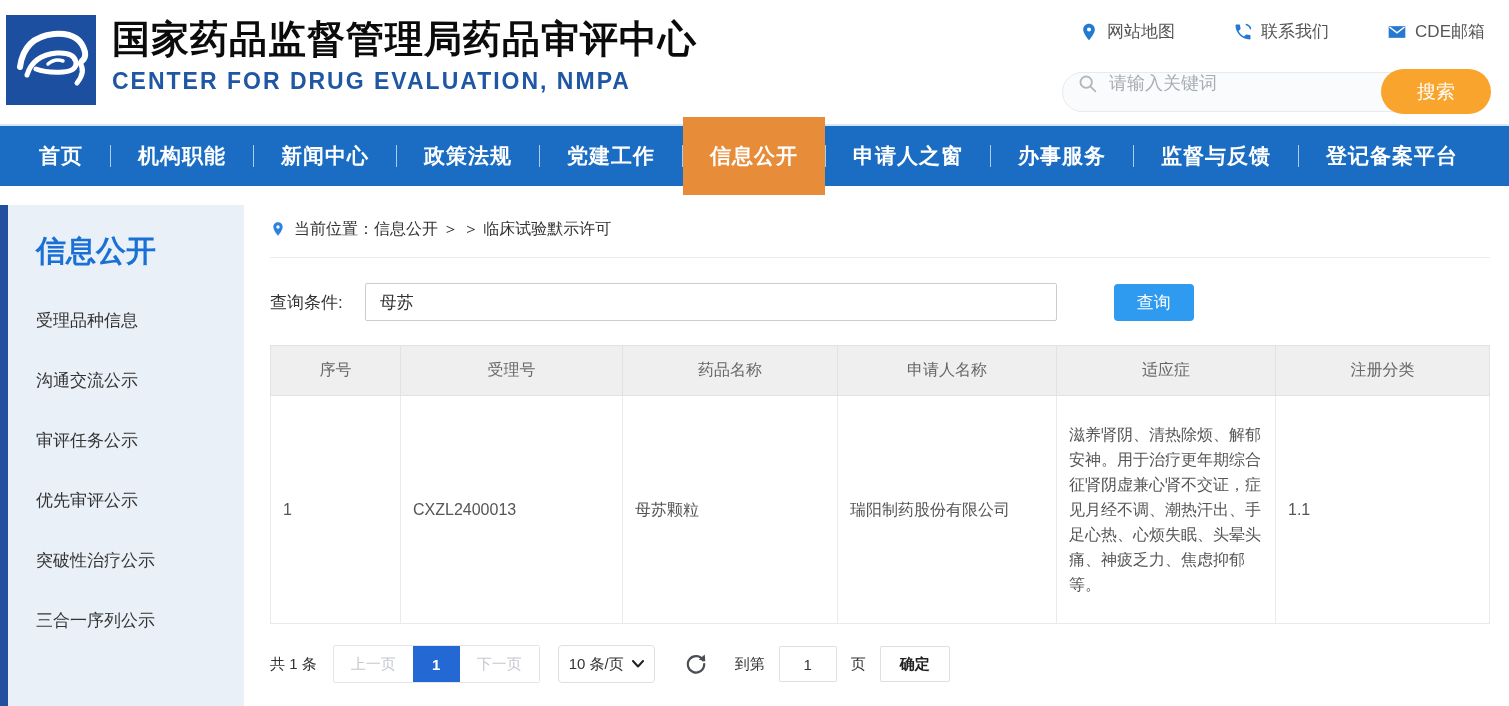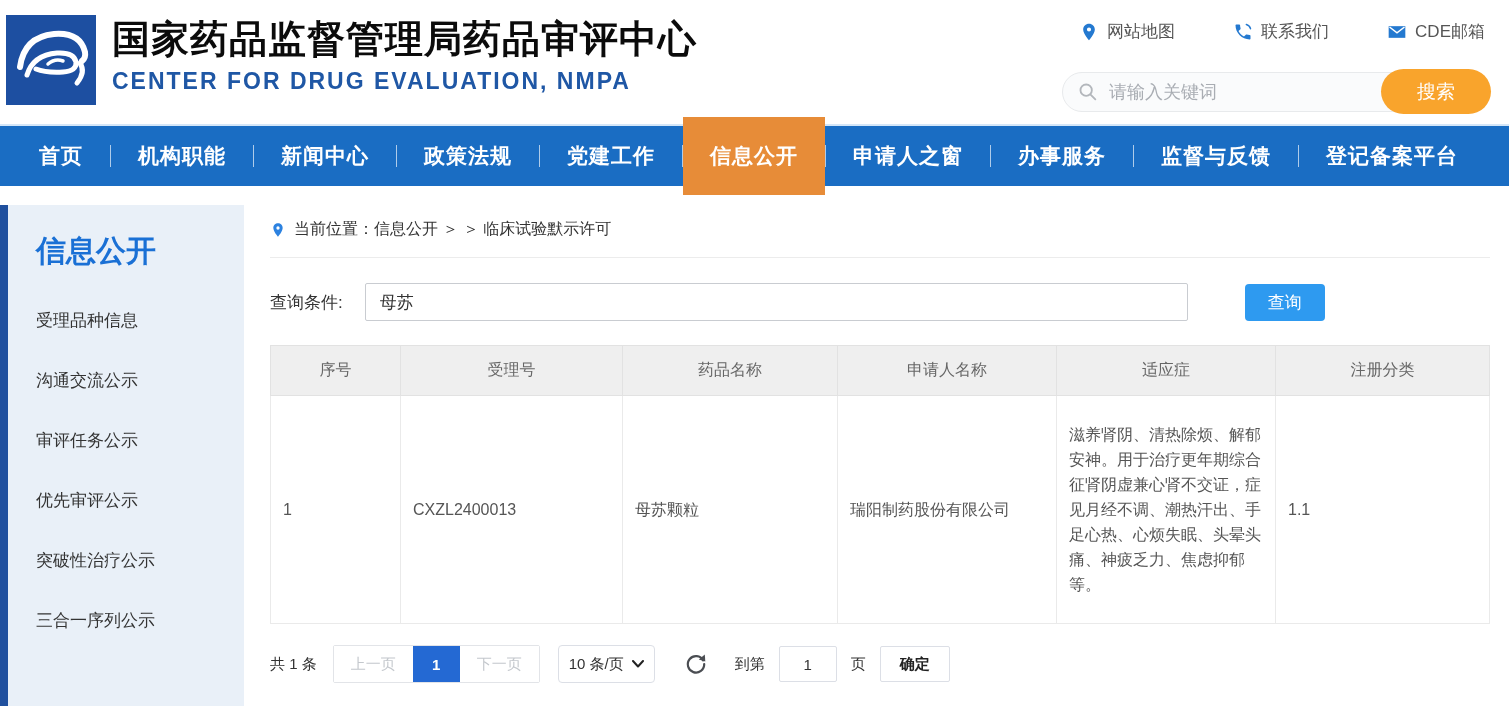--- a/index.html
+++ b/index.html
@@ -14,21 +14,21 @@
   .brand { position:absolute; left:112px; top:16px; }
   .brand-title { font-size:38px; font-weight:bold; color:#0b0b0b; letter-spacing:1px; line-height:46px; }
   .brand-sub { font-size:23px; font-weight:bold; color:#1f57a5; letter-spacing:2px; margin-top:6px; }
 
   .quick-links { position:absolute; top:20px; right:24px; display:flex; gap:58px; align-items:center; }
   .quick-link { display:flex; align-items:center; gap:8px; font-size:17px; color:#555; cursor:pointer; }
   .quick-link svg { width:20px; height:20px; }
 
   .search-wrap { position:absolute; top:71px; left:1062px; width:428px; height:42px; }
   .search-field { position:absolute; left:0; top:1px; width:428px; height:40px; background:#fafbfc;
-    border:1px solid #e8eaec; border-radius:20px; display:flex; align-items:center; padding-left:14px; }
+    border:1px solid #e8eaec; border-radius:20px; display:flex; align-items:flex-start; padding-left:14px; }
   .search-field svg { width:22px; height:22px; margin-right:10px; }
   .search-input { border:none; outline:none; background:transparent; font-size:18px; color:#333; width:240px;
     font-family:inherit; }
   .search-input::placeholder { color:#a9adb3; }
   .search-btn { position:absolute; right:-1px; top:-2px; width:110px; height:45px; border:none;
     background:#f9a42c; color:#fff; font-size:19px; border-radius:23px; cursor:pointer; font-family:inherit; }
 
   
   .nav { height:62px; background:#1a6dc3; border-top:2px solid #d4e6f8; display:flex; align-items:center;
     padding-left:12px; position:relative; z-index:5; }
@@ -40,27 +40,27 @@
   
   .main { display:flex; height:520px; }
   .sidebar { margin-top:19px; width:244px; flex:0 0 244px; background:#e9f0f8; border-left:8px solid #20509e;
     height:501px; padding-top:26px; }
   .sidebar-title { color:#1a70d5; font-size:30px; font-weight:bold; padding-left:28px; margin-bottom:18px; }
   .sidebar-item { font-size:17px; color:#333; padding-left:28px; height:60px; display:flex; align-items:center;
     cursor:pointer; }
 
   .content { flex:1; margin:19px 20px 0 26px; }
 
-  .breadcrumb { display:flex; align-items:flex-end; gap:8px; padding:14px 0 17px 0; font-size:16px; color:#333;
+  .breadcrumb { display:flex; align-items:flex-start; gap:8px; padding:14px 0 17px 0; font-size:16px; color:#333;
     border-bottom:1px solid #ececec; }
   .breadcrumb svg { width:16px; height:20px; }
 
   .query-row { margin-top:25px; display:flex; align-items:center; }
   .query-label { font-size:17px; color:#333; flex:0 0 auto; }
-  .query-input { margin-left:22px; width:823px; height:38px; border:1px solid #c9ccd1; border-radius:2px;
+  .query-input { margin-left:22px; width:692px; height:38px; border:1px solid #c9ccd1; border-radius:2px;
     font-size:17px; color:#333; padding-left:14px; outline:none; font-family:inherit; }
   .query-btn { margin-left:57px; width:80px; height:37px; background:#2e9af0; border:none; border-radius:4px;
     color:#fff; font-size:17px; cursor:pointer; font-family:inherit; }
 
   .table-wrap { margin-top:24px; }
   table { border-collapse:collapse; table-layout:fixed; width:1219px; }
   th { background:#efefef; height:50px; font-size:16px; color:#666; font-weight:normal;
     border:1px solid #e2e2e2; }
   td { background:#fff; height:228px; font-size:16px; color:#555; text-align:left; vertical-align:middle;
     border:1px solid #eaeaea; padding:12px 12px; line-height:25px; }

